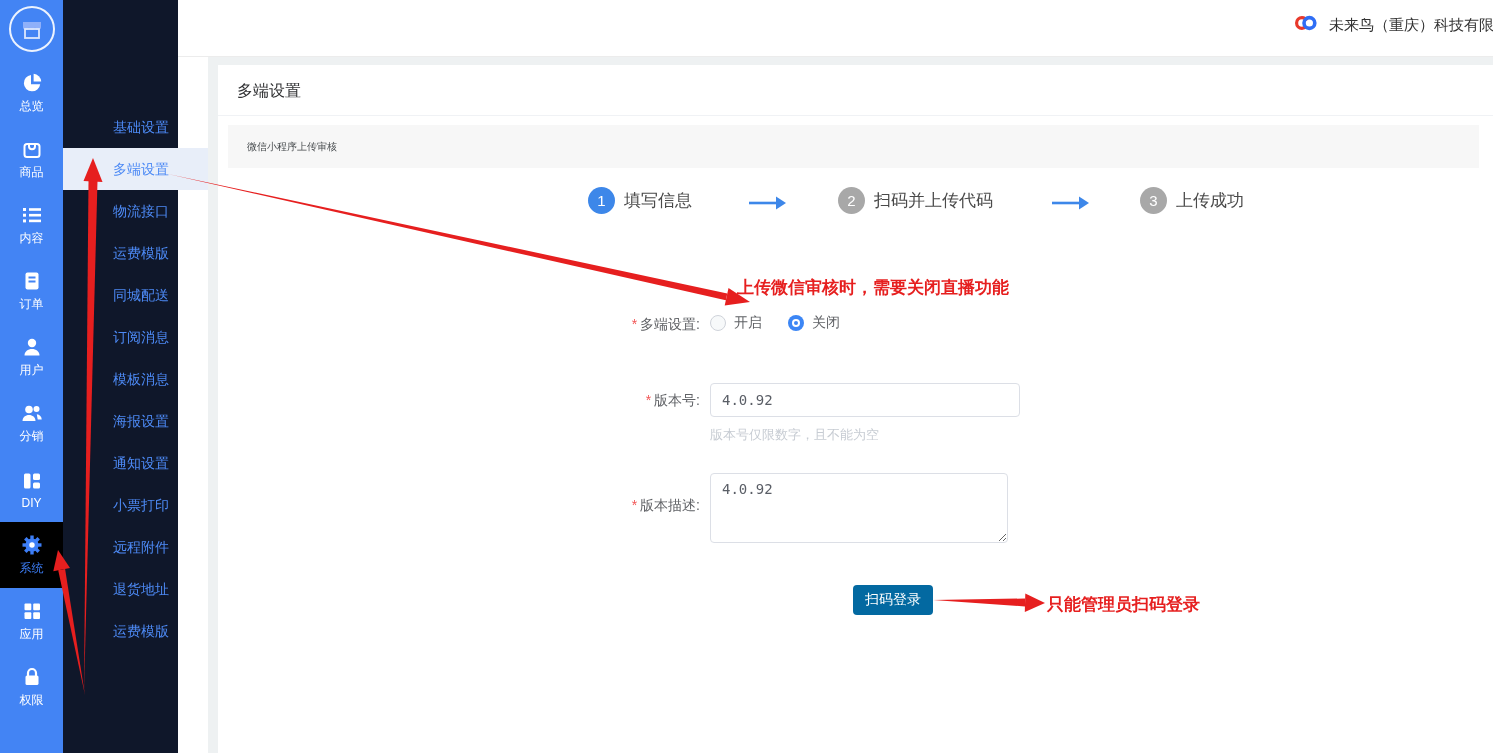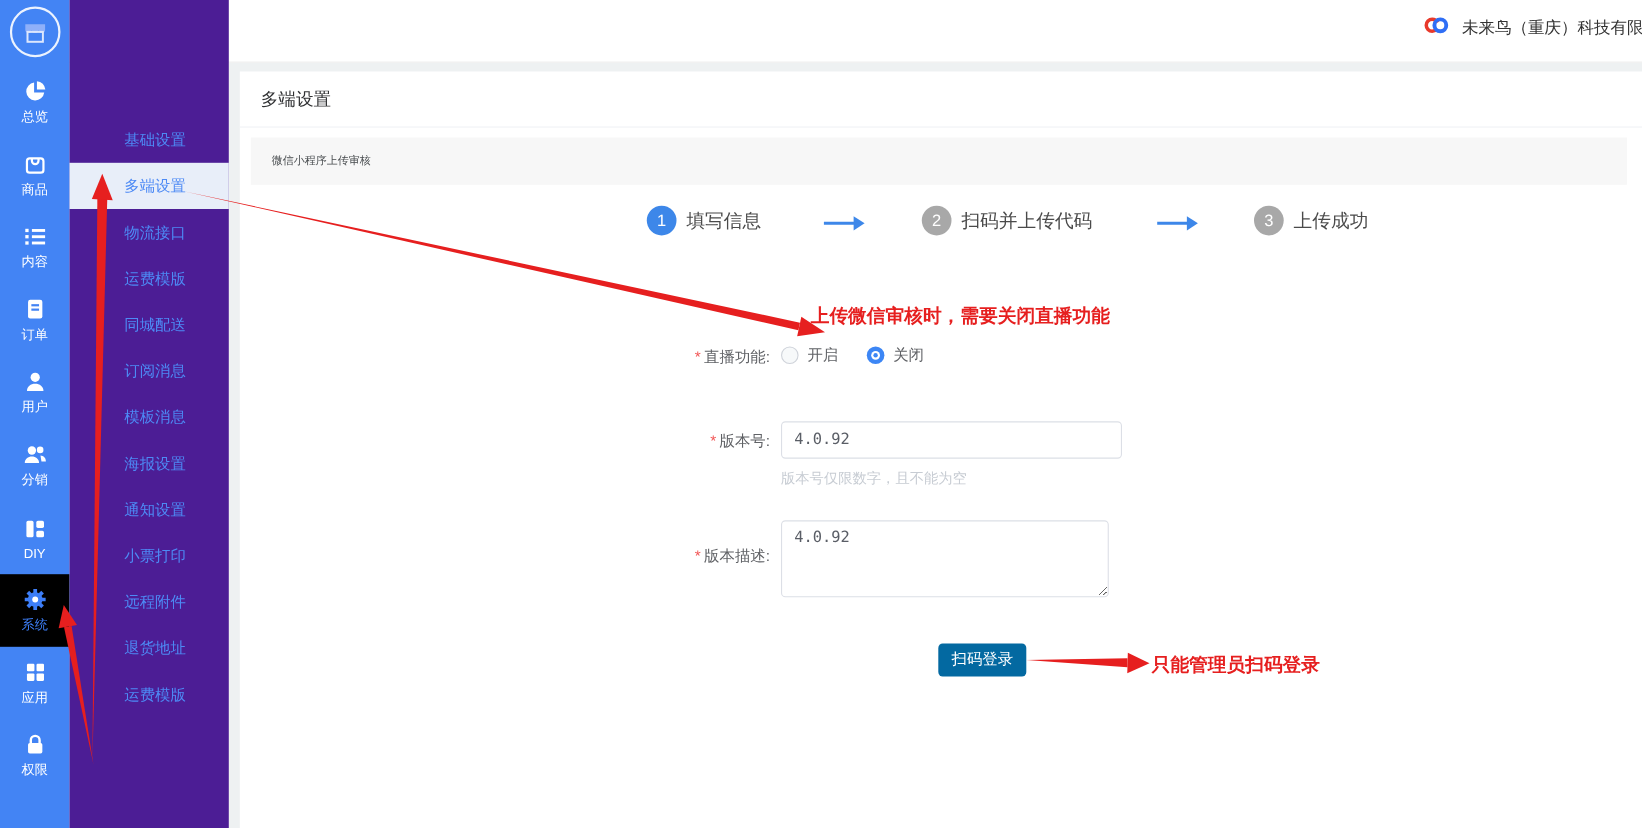--- a/index.html
+++ b/index.html
@@ -16,21 +16,21 @@
   .snav { position:absolute; top:60px; left:0; width:63px; }
   .snav-item { height:66px; display:flex; flex-direction:column; align-items:center;
     justify-content:center; color:#fff; cursor:pointer; }
   .snav-item .slabel { font-size:12px; margin-top:3px; }
   .snav-item svg { display:block; }
   .snav-item.active { background:#000000; color:#3d7ef7; }
   .snav-item.active svg .fillpart { fill:#3d7ef7; }
   .snav-item.active svg .strokepart { stroke:#3d7ef7; }
 
   
-  .submenu { position:absolute; left:63px; top:0; width:145px; height:753px; background:#4c1d95; z-index:4; }
+  .submenu { position:absolute; left:63px; top:0; width:115px; height:753px; background:#0f172a; z-index:4; }
   .submenu-list { position:absolute; top:106px; left:0; width:145px; }
   .submenu-item { height:42px; line-height:42px; padding-left:50px; font-size:14px;
     color:#4d8af5; cursor:pointer; white-space:nowrap; }
   .submenu-item.active { background:#e8eef9; }
 
   
   .header { position:absolute; left:63px; top:0; width:1430px; height:57px; background:#fff;
     border-bottom:1px solid #ececec; z-index:3; }
   .store-name { position:absolute; left:17px; top:17px; font-size:17px; font-weight:bold; color:#1f1f1f; }
   .company { position:absolute; left:1231px; top:14px; display:flex; align-items:center; gap:12px;
@@ -273,21 +273,21 @@
           <path d="M28 1.5l10 6.5-10 6.5z" fill="#3d87e9"></path>
       </svg>
       <div class="step pending" style="left:922px">
         <span class="step-circle">3</span>
         <span class="step-label">上传成功</span>
       </div>
 
       <div class="red-note note-live">上传微信审核时，需要关闭直播功能</div>
 
       <div class="f-label" style="top:251px">
-        <span class="req">*</span><span>直播功能:</span>
+        <span class="req">*</span><span>多端设置:</span>
       </div>
       <div class="radio-row">
         <span class="radio-outer radio-off"></span>
         <span class="radio-label">开启</span>
         <span class="gap24"></span>
         <span class="radio-outer radio-on">
             <span class="radio-inner">
               <span class="radio-core"></span>
             </span>
           </span>

